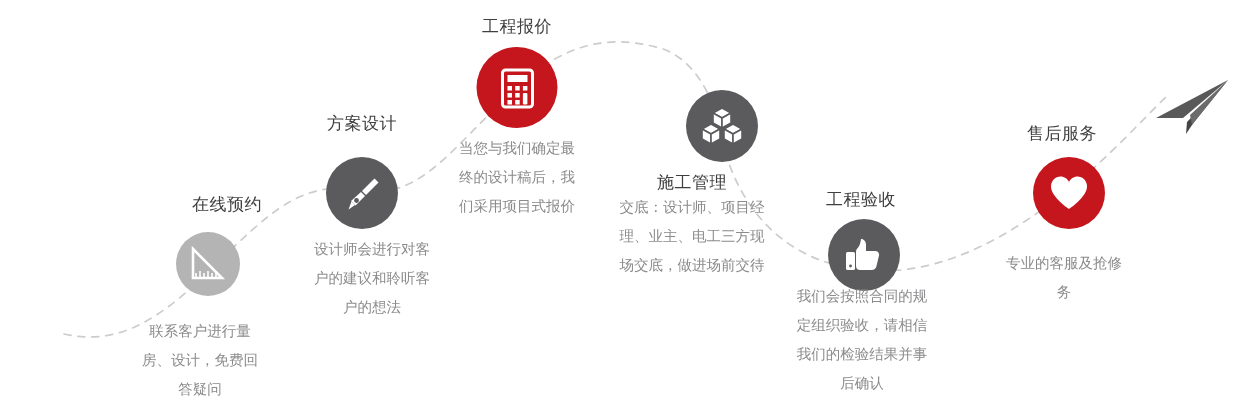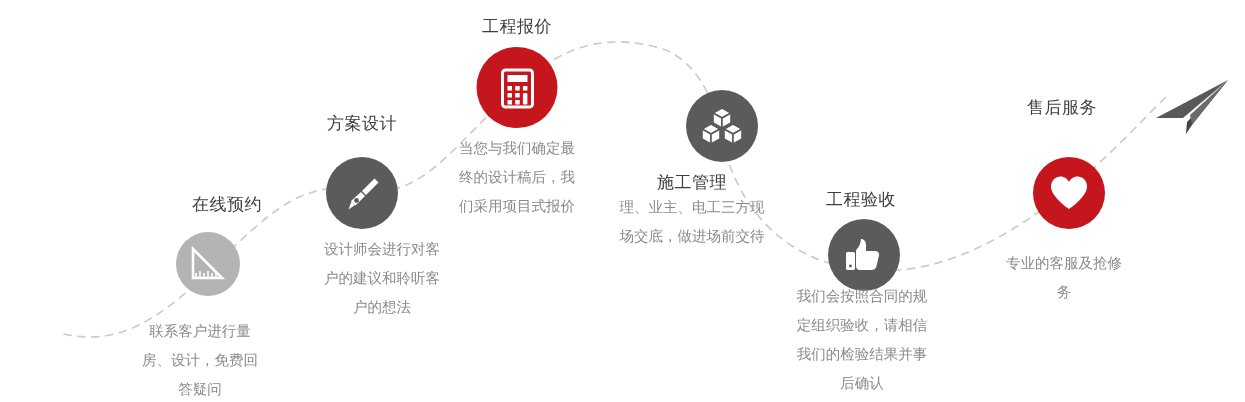--- a/index.html
+++ b/index.html
@@ -113,21 +113,21 @@
     <div class="step-icon" style="left:362px; top:157px; width:72px; height:72px; background:#5b5b5d;">
       <svg width="44" height="44" viewBox="0 0 44 44" xmlns="http://www.w3.org/2000/svg">
         <g fill="#ffffff">
           <path d="M34.5 7.5 L38.5 11.5 L26 24 L22 20 Z"></path>
           <path d="M21 21 L25 25 L15.5 34.5 L11 30 Z"></path>
           <path d="M11.5 30.5 L15 34 L8.5 38.5 Z"></path>
           <circle cx="16.5" cy="29.5" r="2.4" fill="#5b5b5d"></circle>
         </g>
       </svg>
     </div>
-    <div class="step-desc" style="left:382px; top:236px; width:185px;">
+    <div class="step-desc" style="left:372px; top:236px; width:185px;">
       <div>设计师会进行对客</div>
       <div>户的建议和聆听客</div>
       <div>户的想法</div>
     </div>
   </div>
 
   <div class="step">
     <div class="step-title" style="left:517px; top:16px;">工程报价</div>
     <div class="step-icon" style="left:517px; top:47px; width:81px; height:81px; background:#c4161c;">
       <svg width="46" height="46" viewBox="0 0 46 46" xmlns="http://www.w3.org/2000/svg">
@@ -163,20 +163,21 @@
           <polygon points="3,25 12,30 12,40 3,35"></polygon>
           <polygon points="21,25 21,35 12,40 12,30"></polygon>
           <polygon points="34,20 43,25 34,30 25,25"></polygon>
           <polygon points="25,25 34,30 34,40 25,35"></polygon>
           <polygon points="43,25 43,35 34,40 34,30"></polygon>
         </g>
       </svg>
     </div>
     <div class="step-title" style="left:692px; top:172px;">施工管理</div>
     <div class="step-desc" style="left:692px; top:194px; width:210px;">
+      <div>交底：设计师、项目经</div>
       <div>理、业主、电工三方现</div>
       <div>场交底，做进场前交待</div>
     </div>
   </div>
 
   <div class="step">
     <div class="step-title" style="left:861px; top:189px;">工程验收</div>
     <div class="step-icon" style="left:864px; top:219px; width:72px; height:72px; background:#5b5b5d;">
       <svg width="44" height="44" viewBox="0 0 44 44" xmlns="http://www.w3.org/2000/svg">
         <g fill="#ffffff">
@@ -192,21 +193,21 @@
     </div>
     <div class="step-desc" style="left:862px; top:283px; width:200px;">
       <div>我们会按照合同的规</div>
       <div>定组织验收，请相信</div>
       <div>我们的检验结果并事</div>
       <div>后确认</div>
     </div>
   </div>
 
   <div class="step">
-    <div class="step-title" style="left:1062px; top:97px;">售后服务</div>
+    <div class="step-title" style="left:1062px; top:123px;">售后服务</div>
     <div class="step-icon" style="left:1069px; top:157px; width:72px; height:72px; background:#c4161c;">
       <svg width="42" height="40" viewBox="0 0 42 40" xmlns="http://www.w3.org/2000/svg">
         <path d="M21 36 C21 36, 3 24, 3 13.5 C3 7.5, 7.5 3.5, 12.5 3.5
                  C16.3 3.5, 19.4 5.8, 21 9 C22.6 5.8, 25.7 3.5, 29.5 3.5
                  C34.5 3.5, 39 7.5, 39 13.5 C39 24, 21 36, 21 36 Z" fill="#ffffff"></path>
       </svg>
     </div>
     <div class="step-desc" style="left:1064px; top:250px; width:185px;">
       <div>专业的客服及抢修</div>
       <div>务</div>

